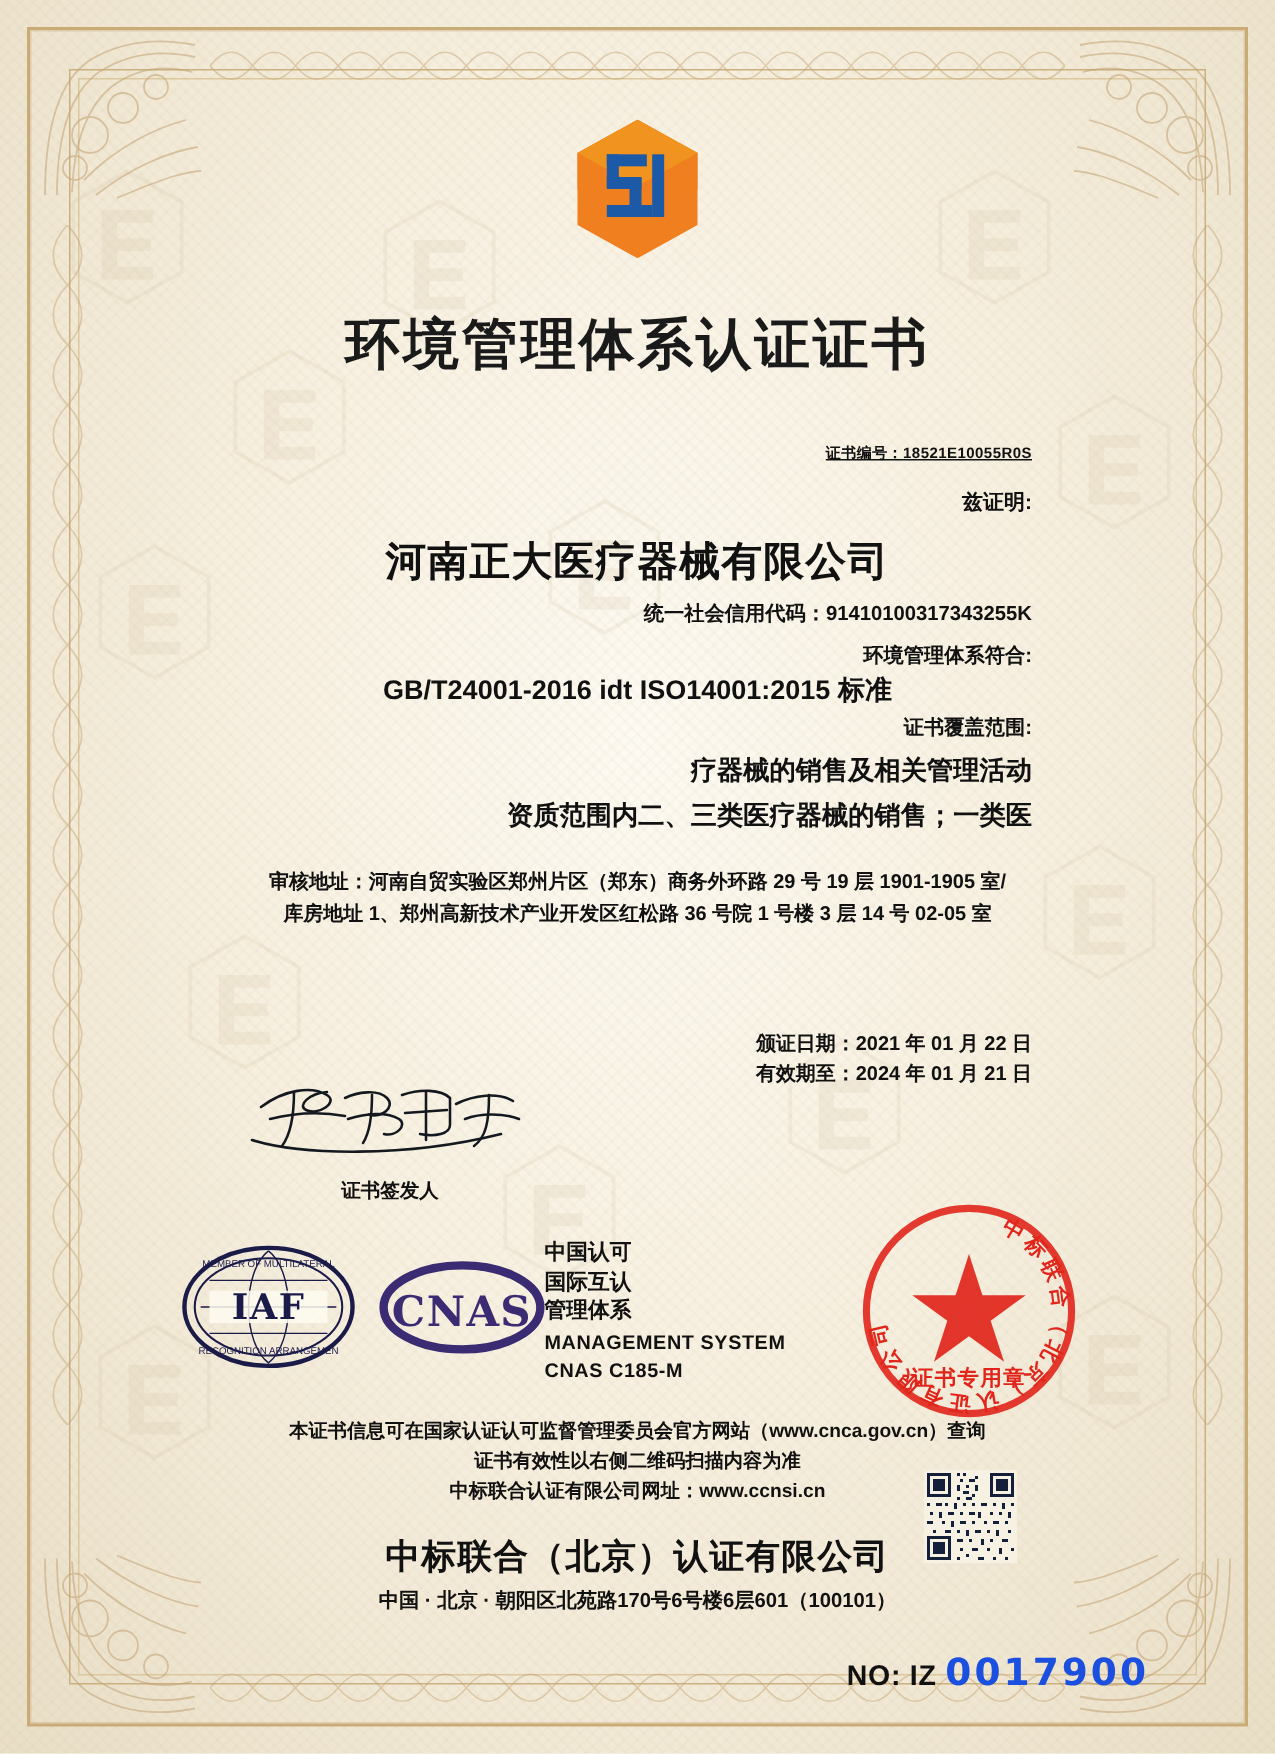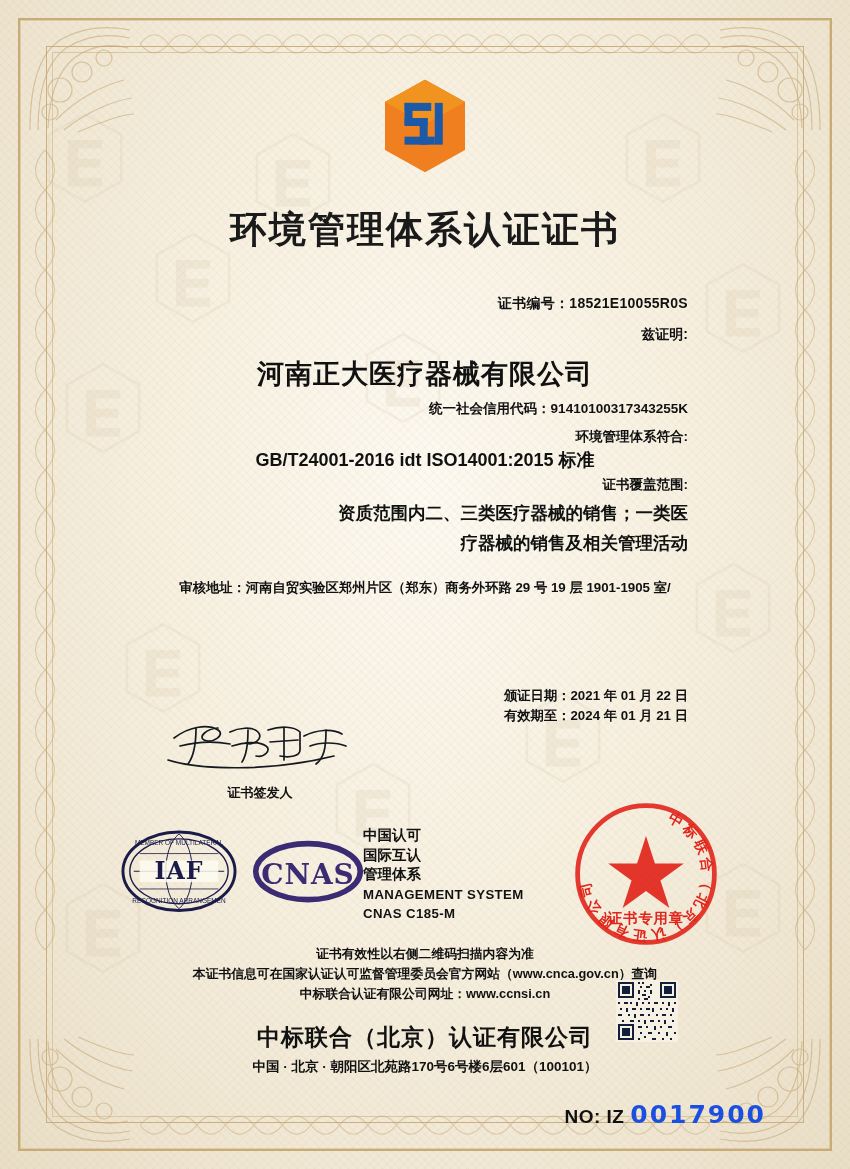--- a/index.html
+++ b/index.html
@@ -75,22 +75,23 @@
   .logo svg{width:100%;height:100%;display:block;}
 
   .title{
     position:absolute;top:205px;left:0;right:0;text-align:center;
     font-size:37px;font-weight:bold;color:#1a1a1a;letter-spacing:2px;
     font-family:"DejaVu Sans","Liberation Sans",sans-serif;
   }
 
   .cert-no{
     position:absolute;top:295px;right:162px;
-    font-size:14px;font-weight:bold;color:#111;
+    font-size:10px;font-weight:bold;color:#111;
     letter-spacing:.3px;
+    text-decoration:underline;
   }
 
   .hereby{
     position:absolute;top:326px;right:162px;
     font-size:14px;font-weight:bold;color:#111;
   }
 
   .company{
     position:absolute;top:356px;left:0;right:0;text-align:center;
     font-size:27px;font-weight:bold;color:#111;letter-spacing:1px;
@@ -416,26 +417,27 @@
   <div class="company">河南正大医疗器械有限公司</div>
 
   <div class="line-right credit-code">统一社会信用代码：91410100317343255K</div>
   <div class="line-right ems-label">环境管理体系符合:</div>
 
   <div class="standard">GB/T24001-2016 idt ISO14001:2015 标准</div>
 
   <div class="line-right scope-label">证书覆盖范围:</div>
 
   <div class="scope">
+    <div>疗器械的销售及相关管理活动</div>
     <div>资质范围内二、三类医疗器械的销售；一类医</div>
-    <div>疗器械的销售及相关管理活动</div>
   </div>
 
   <div class="addresses">
     <div class="ln">审核地址：河南自贸实验区郑州片区（郑东）商务外环路 29 号 19 层 1901-1905 室/</div>
+    <div class="ln">库房地址 1、郑州高新技术产业开发区红松路 36 号院 1 号楼 3 层 14 号 02-05 室</div>
   </div>
 
   <div class="dates">
     <div>颁证日期：2021 年 01 月 22 日</div>
     <div>有效期至：2024 年 01 月 21 日</div>
   </div>
 
   <div class="sign-wrap">
     <svg class="sign-svg" viewBox="0 0 200 62">
       <g fill="none" stroke="#14181f" stroke-width="1.7" stroke-linecap="round">
@@ -494,22 +496,22 @@
       <circle cx="80" cy="80" r="72" fill="none" stroke="#e1251b" stroke-width="5" opacity=".9"></circle>
       <text font-family="DejaVu Sans, sans-serif" font-size="15" font-weight="bold" fill="#e1251b" letter-spacing="3.2">
         <textPath href="#ringpath" startOffset="6%">中标联合（北京）认证有限公司</textPath>
       </text>
       <path d="M80 40 L89.4 68.9 L119.8 68.9 L95.2 86.8 L104.6 115.7 L80 97.8 L55.4 115.7 L64.8 86.8 L40.2 68.9 L70.6 68.9 Z" fill="#e1251b" opacity=".92"></path>
       <text x="80" y="132" text-anchor="middle" font-family="DejaVu Sans, sans-serif" font-size="15" font-weight="bold" fill="#e1251b" letter-spacing="1">证书专用章</text>
     </svg>
   </div>
 
   <div class="notes">
+    <div>本证书信息可在国家认证认可监督管理委员会官方网站（www.cnca.gov.cn）查询</div>
     <div>证书有效性以右侧二维码扫描内容为准</div>
-    <div>本证书信息可在国家认证认可监督管理委员会官方网站（www.cnca.gov.cn）查询</div>
     <div>中标联合认证有限公司网址：www.ccnsi.cn</div>
   </div>
 
   <div class="qr">
     <svg viewBox="0 0 62 62" shape-rendering="crispEdges">
       <rect width="62" height="62" fill="#f7f1e3"></rect>
       <g fill="#14203a">
         <rect x="2" y="2" width="16" height="16"></rect>
           <rect x="4" y="4" width="12" height="12" fill="#f7f1e3"></rect>
           <rect x="6" y="6" width="8" height="8"></rect>

